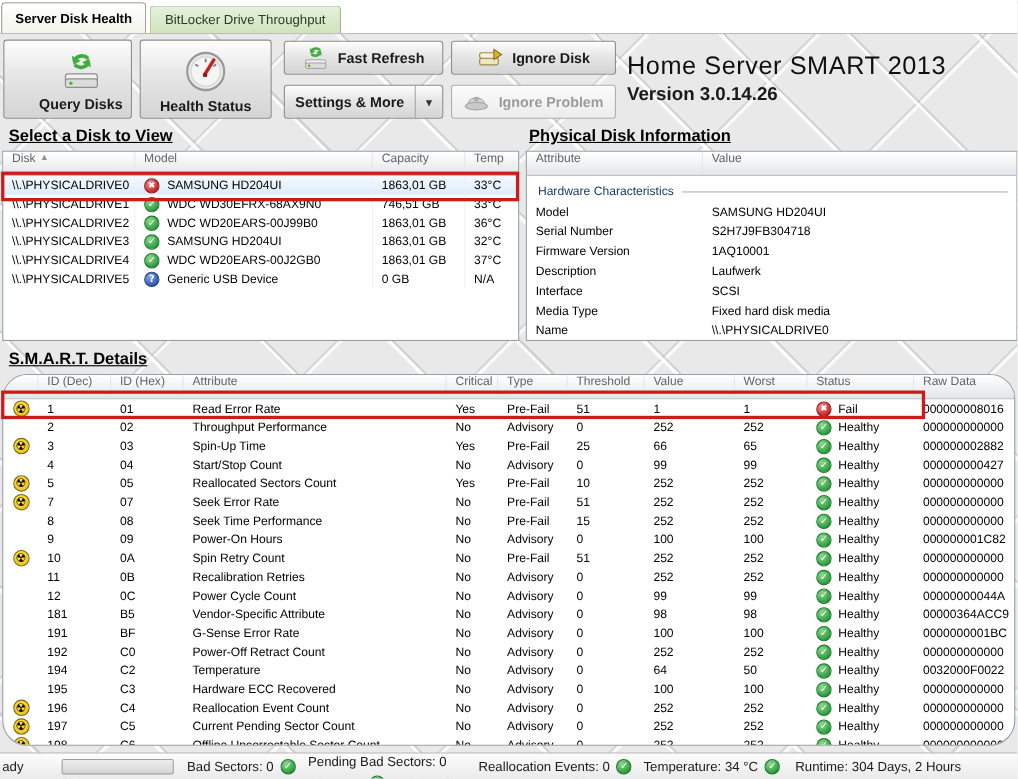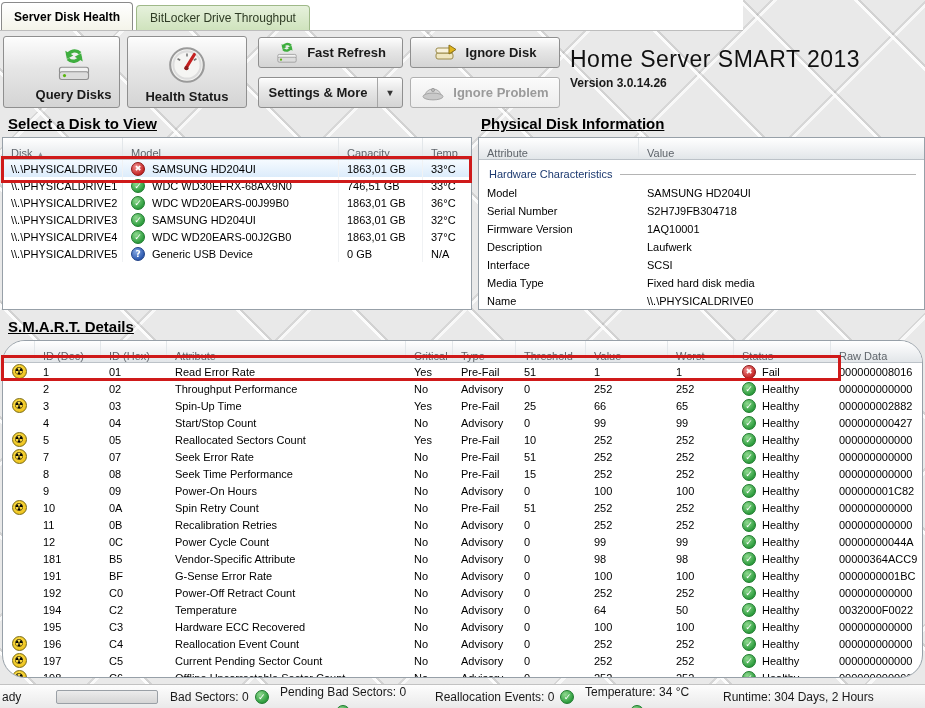--- a/index.html
+++ b/index.html
@@ -3,55 +3,55 @@
 <meta charset="utf-8">
 <style>
   html,body{margin:0;padding:0;}
   .app{position:relative;width:925px;height:708px;overflow:hidden;
     font-family:"Liberation Sans",sans-serif;color:#000;
     background-color:#e9e9e9;
     background-image:
       repeating-linear-gradient(45deg, rgba(255,255,255,0) 0 38px, rgba(255,255,255,.85) 38px 41px, rgba(150,150,150,.28) 41px 43px, rgba(255,255,255,0) 43px 82px),
       repeating-linear-gradient(-45deg, rgba(255,255,255,0) 0 55px, rgba(255,255,255,.7) 55px 58px, rgba(150,150,150,.22) 58px 60px, rgba(255,255,255,0) 60px 110px);}
   
-  .tabbar{position:absolute;left:0;top:0;width:743px;height:30px;background:#fff;border-bottom:1px solid #bdbdbd;}
+  .tabbar{position:absolute;left:0;top:0;width:925px;height:30px;background:#fff;border-bottom:1px solid #bdbdbd;}
   .tab{position:absolute;display:flex;align-items:center;justify-content:center;
     border:1px solid #8a8a8a;border-bottom:none;border-radius:4px 4px 0 0;font-size:12px;box-sizing:border-box;}
   .tab.active{left:1px;top:2px;width:132px;height:28px;background:linear-gradient(#ffffff,#f4f4ea);font-weight:bold;z-index:2;}
   .tab.inactive{left:136px;top:5px;width:174px;height:25px;background:linear-gradient(#e6f1dc,#cfe3bd);border-color:#9fb989;color:#2e3b24;}
   
   .btn{position:absolute;box-sizing:border-box;border:1px solid #8f8f8f;border-radius:3px;
     background:linear-gradient(#fdfdfd,#e6e6e6 45%,#d4d4d4);box-shadow:inset 0 1px 0 #fff;
     font-weight:bold;font-size:13px;color:#1a1a1a;display:flex;align-items:center;justify-content:center;gap:8px;cursor:default;}
   .btn.big{flex-direction:column;gap:3px;padding-top:4px;}
   #btn-query{left:3px;top:36px;width:117px;height:72px;padding-left:24px;}
   #btn-health{left:127px;top:36px;width:120px;height:72px;}
   #btn-fast{left:258px;top:37px;width:145px;height:31px;}
   #btn-settings{left:258px;top:77px;width:145px;height:31px;padding:0;gap:0;}
   #btn-ignoredisk{left:410px;top:37px;width:150px;height:31px;}
   #btn-ignoreproblem{left:410px;top:77px;width:150px;height:31px;}
   .btn.disabled{color:#9a9a9a;background:linear-gradient(#fbfbfb,#ececec);border-color:#b0b0b0;}
   .split-main{flex:1;display:flex;align-items:center;justify-content:center;height:100%;}
   .split-arrow{width:24px;height:100%;border-left:1px solid #a6a6a6;display:flex;align-items:center;justify-content:center;font-size:10px;color:#333;}
   .title-block{position:absolute;left:570px;top:46px;}
   .app-title{font-size:23px;color:#101010;letter-spacing:.5px;}
-  .app-version{font-size:12px;font-weight:bold;margin-top:3px;color:#1a1a1a;}
+  .app-version{font-size:17px;font-weight:bold;margin-top:3px;color:#1a1a1a;}
   
   .sec-title{position:absolute;font-size:15px;font-weight:bold;color:#000;text-decoration:underline;}
   #h-disk{left:8px;top:115px;}
   #h-info{left:481px;top:115px;}
   #h-smart{left:8px;top:318px;}
   
   .panel{position:absolute;background:#fff;border:1px solid #97a0a8;overflow:hidden;box-sizing:border-box;}
   #disk-panel{left:2px;top:137px;width:470px;height:173px;}
   #info-panel{left:478px;top:137px;width:447px;height:173px;}
   #smart-panel{left:2px;top:340px;width:921px;height:338px;border-radius:23px;}
   .thead{display:grid;height:21px;background:linear-gradient(#ffffff,#eef0f2 60%,#e2e6e9);
     border-bottom:1px solid #bcc2c8;color:#5f656b;font-size:11px;align-items:center;}
-  .th{height:100%;display:flex;align-items:flex-end;gap:4px;padding-left:8px;border-right:1px solid #e3e7ea;box-sizing:border-box;white-space:nowrap;overflow:hidden;}
+  .th{height:100%;display:flex;align-items:flex-start;gap:4px;padding-left:8px;border-right:1px solid #e3e7ea;box-sizing:border-box;white-space:nowrap;overflow:hidden;}
   .th:last-child{border-right:none;}
   .sort{font-size:8px;color:#8a8f94;}
   .dgrid{grid-template-columns:120px 216px 84px 1fr;}
   .igrid{grid-template-columns:160px 1fr;}
   .sgrid{grid-template-columns:32px 66px 66px 239px 47px 63px 70px 82px 66px 97px 1fr;}
   .trow{display:grid;height:17px;align-items:center;font-size:11px;}
   .trow .td{padding-left:8px;white-space:nowrap;overflow:hidden;box-sizing:border-box;}
   .dgrid .td{border-right:1px solid #f0f2f4;height:100%;display:flex;align-items:center;}
   .dgrid .td:last-child{border-right:none;}
   .trow.selected{background:linear-gradient(#f5faff,#dcecfb);}
@@ -664,21 +664,21 @@
     <span class="sb-progress"></span>
     <span id="sb-segs"><span class="sb-seg" style="left: 170px;">
           <span>Bad Sectors: 0</span>
           <span class="ic ic-ok">✓</span>
         </span><span class="sb-seg" style="left: 280px; flex-direction: column;">
           <span>Pending Bad Sectors: 0</span>
           <span class="ic ic-ok">✓</span>
         </span><span class="sb-seg" style="left: 435px;">
           <span>Reallocation Events: 0</span>
           <span class="ic ic-ok">✓</span>
-        </span><span class="sb-seg" style="left: 585px; flex-direction: column;">
+        </span><span class="sb-seg" style="left: 585px;">
           <span>Temperature: 34 °C</span>
           <span class="ic ic-ok">✓</span>
         </span><span class="sb-seg" style="left: 723px;">
           <span>Runtime: 304 Days, 2 Hours</span>
         </span></span>
   </div>
 
 </div>
 
 </body></html>

